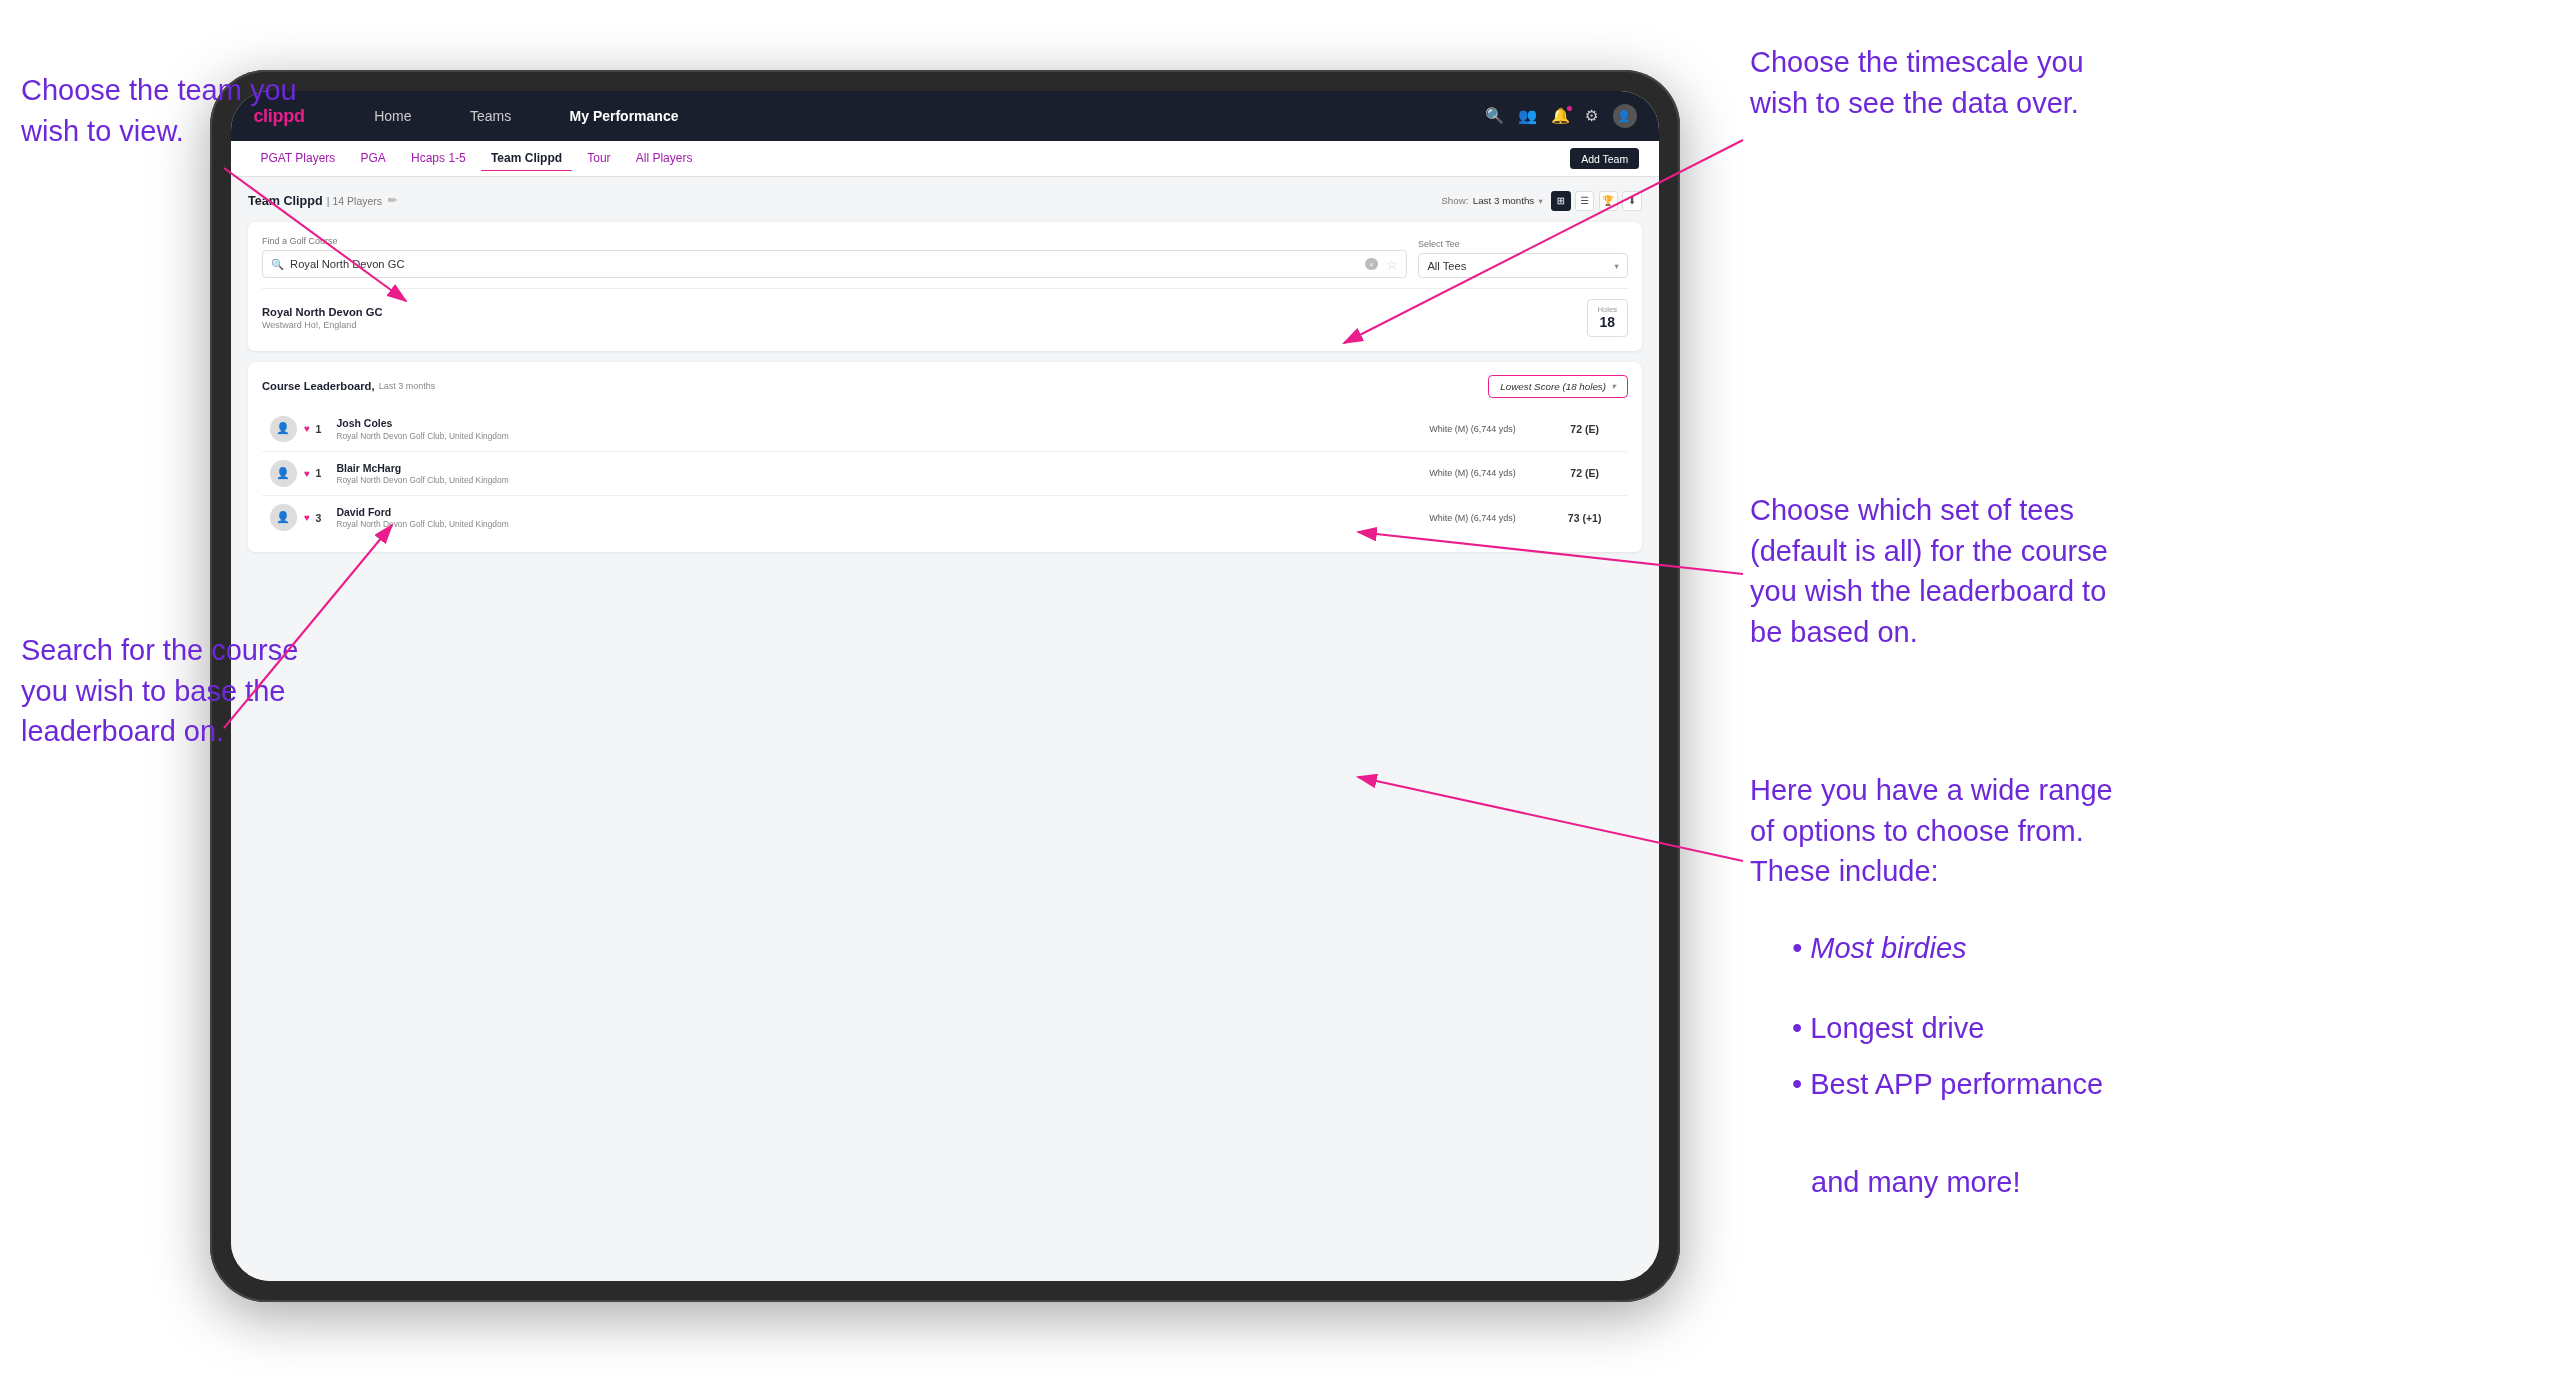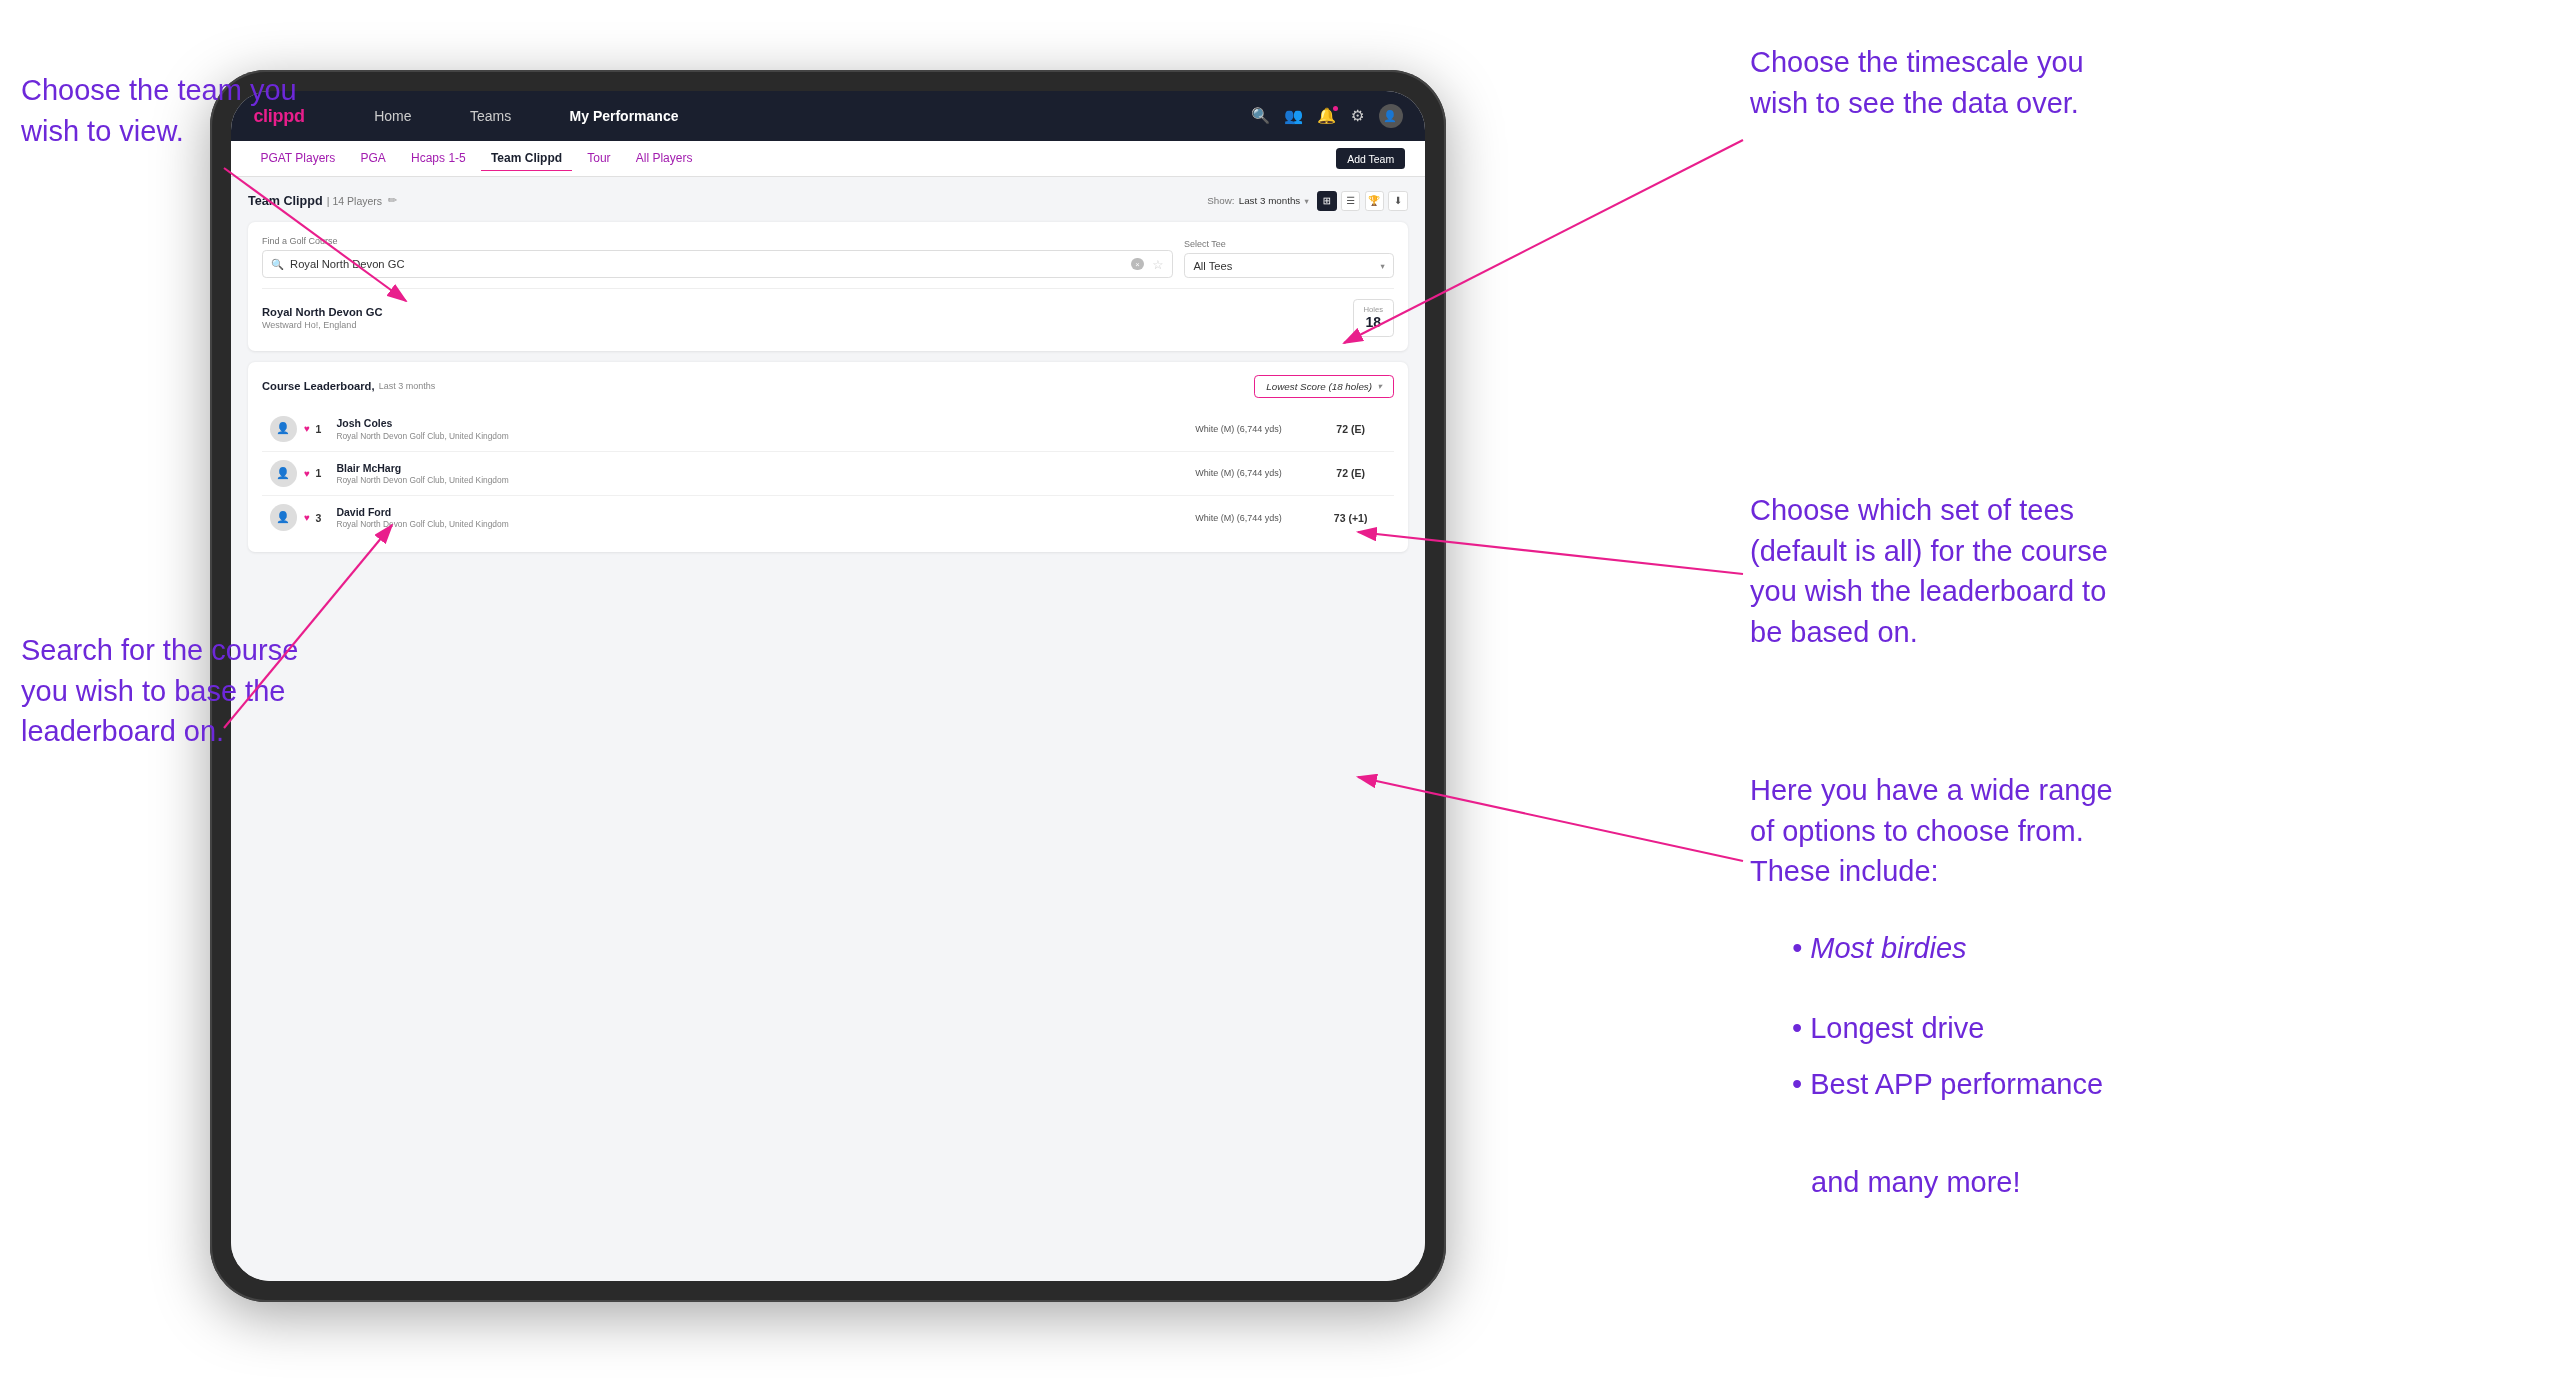--- a/index.html
+++ b/index.html
@@ -19,21 +19,21 @@
       line-height: 1.4;
       color: #6d28d9;
       font-weight: 400;
     }
 
     
     .tablet-frame {
       position: absolute;
       left: 210px;
       top: 70px;
-      width: 1236px;
+      width: 1470px;
       height: 1232px;
       background: #2a2a2a;
       border-radius: 56px;
       box-shadow: 0 14px 56px rgba(0,0,0,0.35), inset 0 0 0 2.1px #444;
     }
     .tablet-screen {
       position: absolute;
       left: 21px;
       top: 21px;
       right: 21px;

